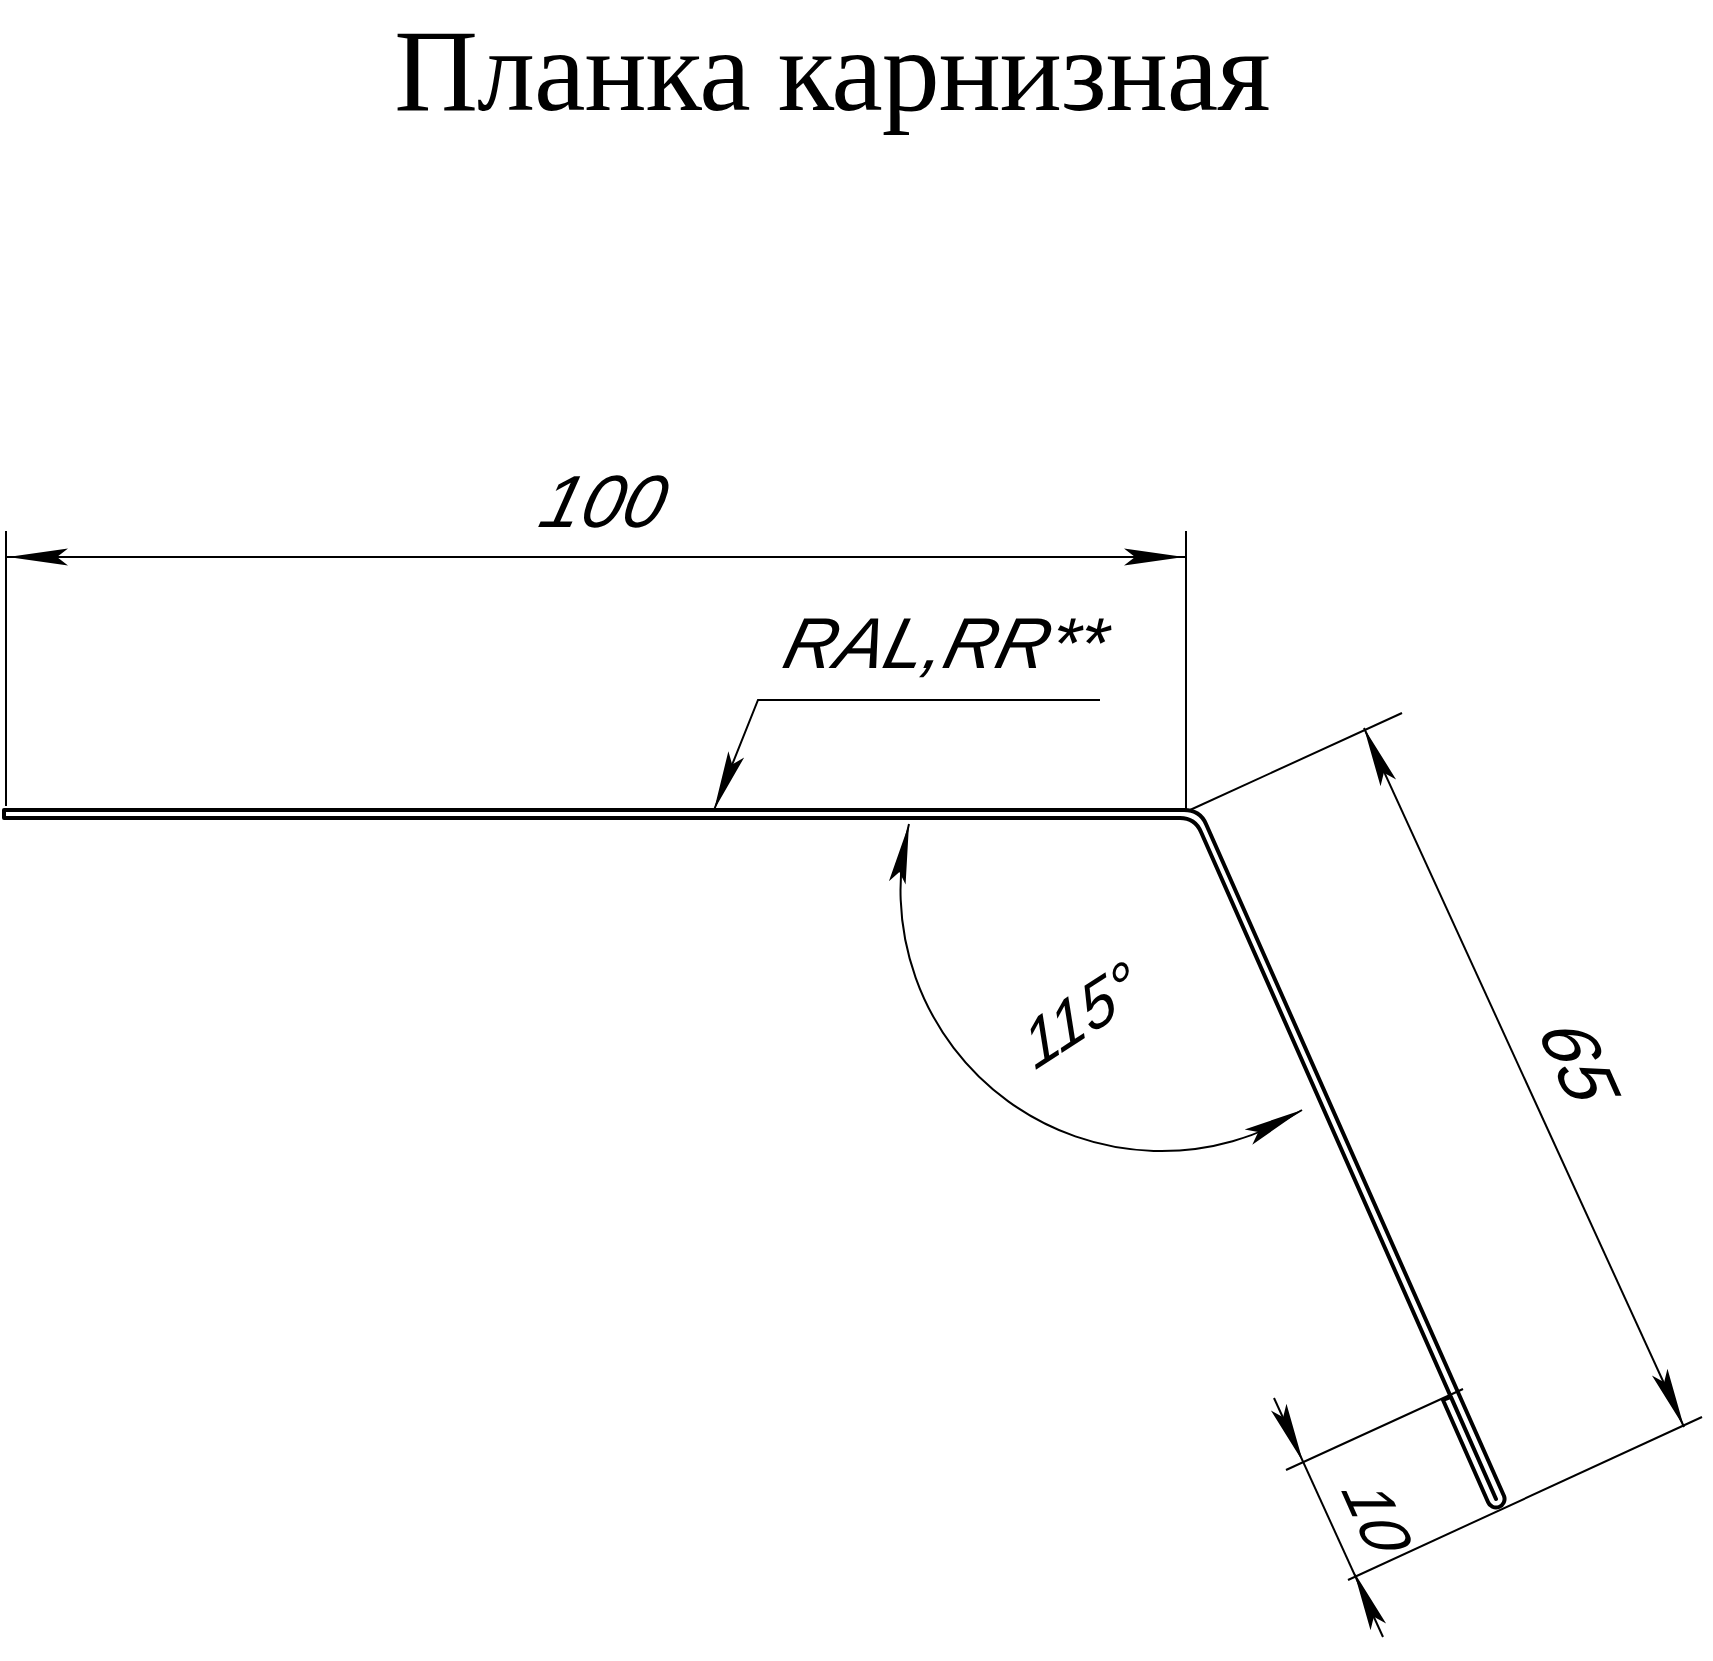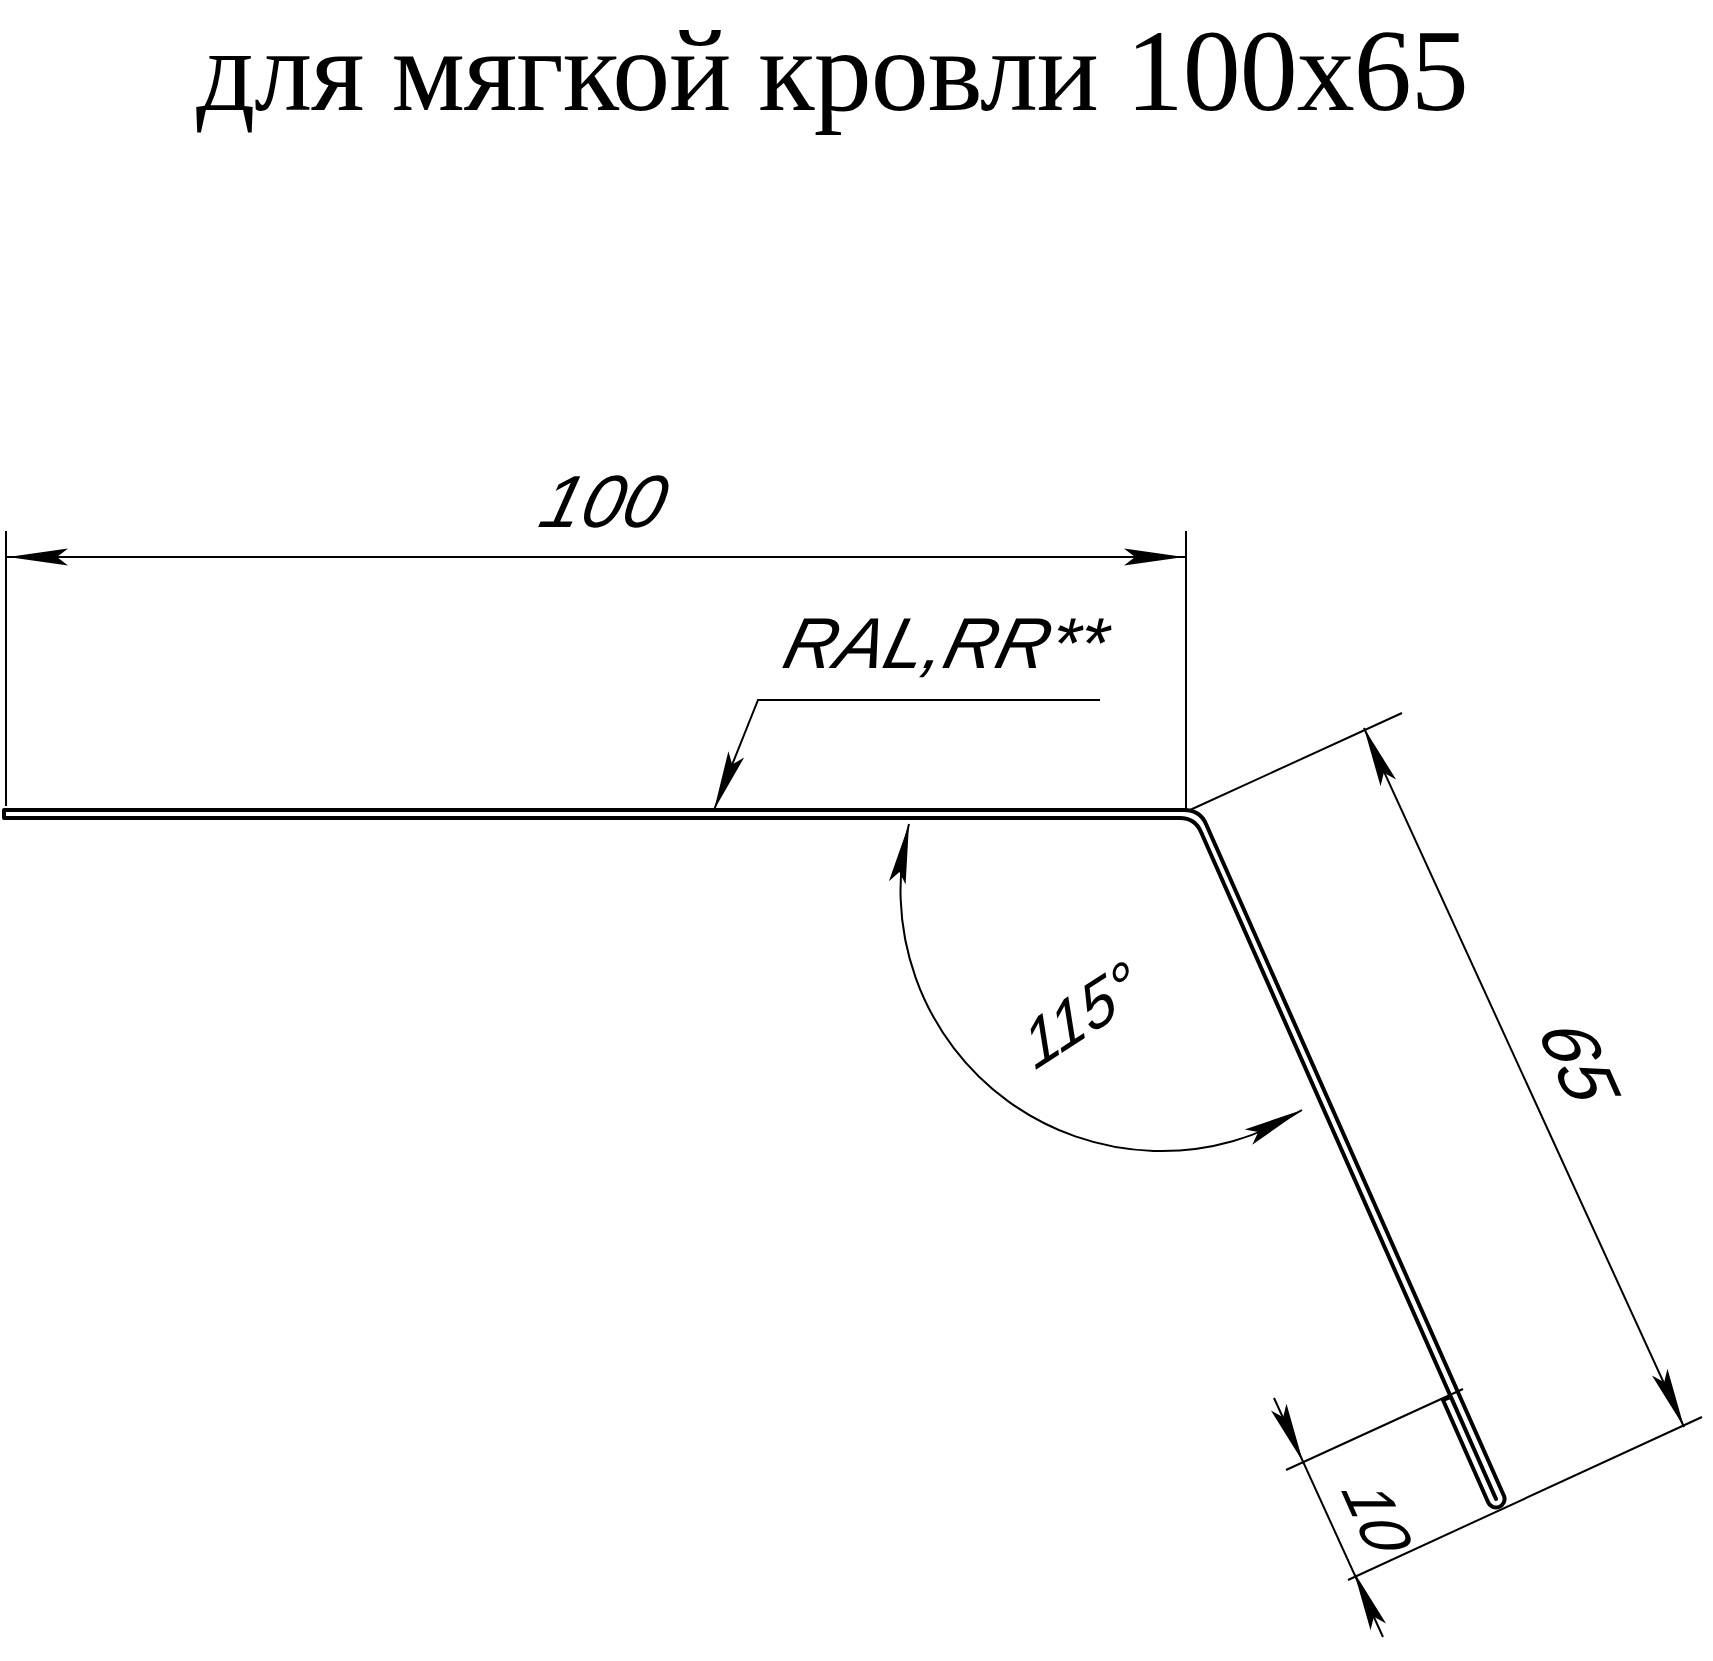--- a/index.html
+++ b/index.html
@@ -26,21 +26,21 @@
   .dimtext {
     fill:var(--ink,#000);
     font-family:"Liberation Sans", sans-serif;
     font-style:italic;
   }
 </style>
 </head>
 <body>
 
 <div class="title">
-  <div>для мягкой кровли 100x65</div>
+  <div>Планка карнизная</div>
 </div>
 
 <svg class="drawing" width="1713" height="1661" viewBox="0 0 1713 1661" xmlns="http://www.w3.org/2000/svg">
 
   <defs>
 
     <path id="ah" d="M 0 0 L -60 -8.5 L -49 0 L -60 8.5 Z"></path>
   </defs>
 
   <path class="outline" d="M 4 810 L 1184 810 Q 1200 810 1206 824 L 1504 1496

